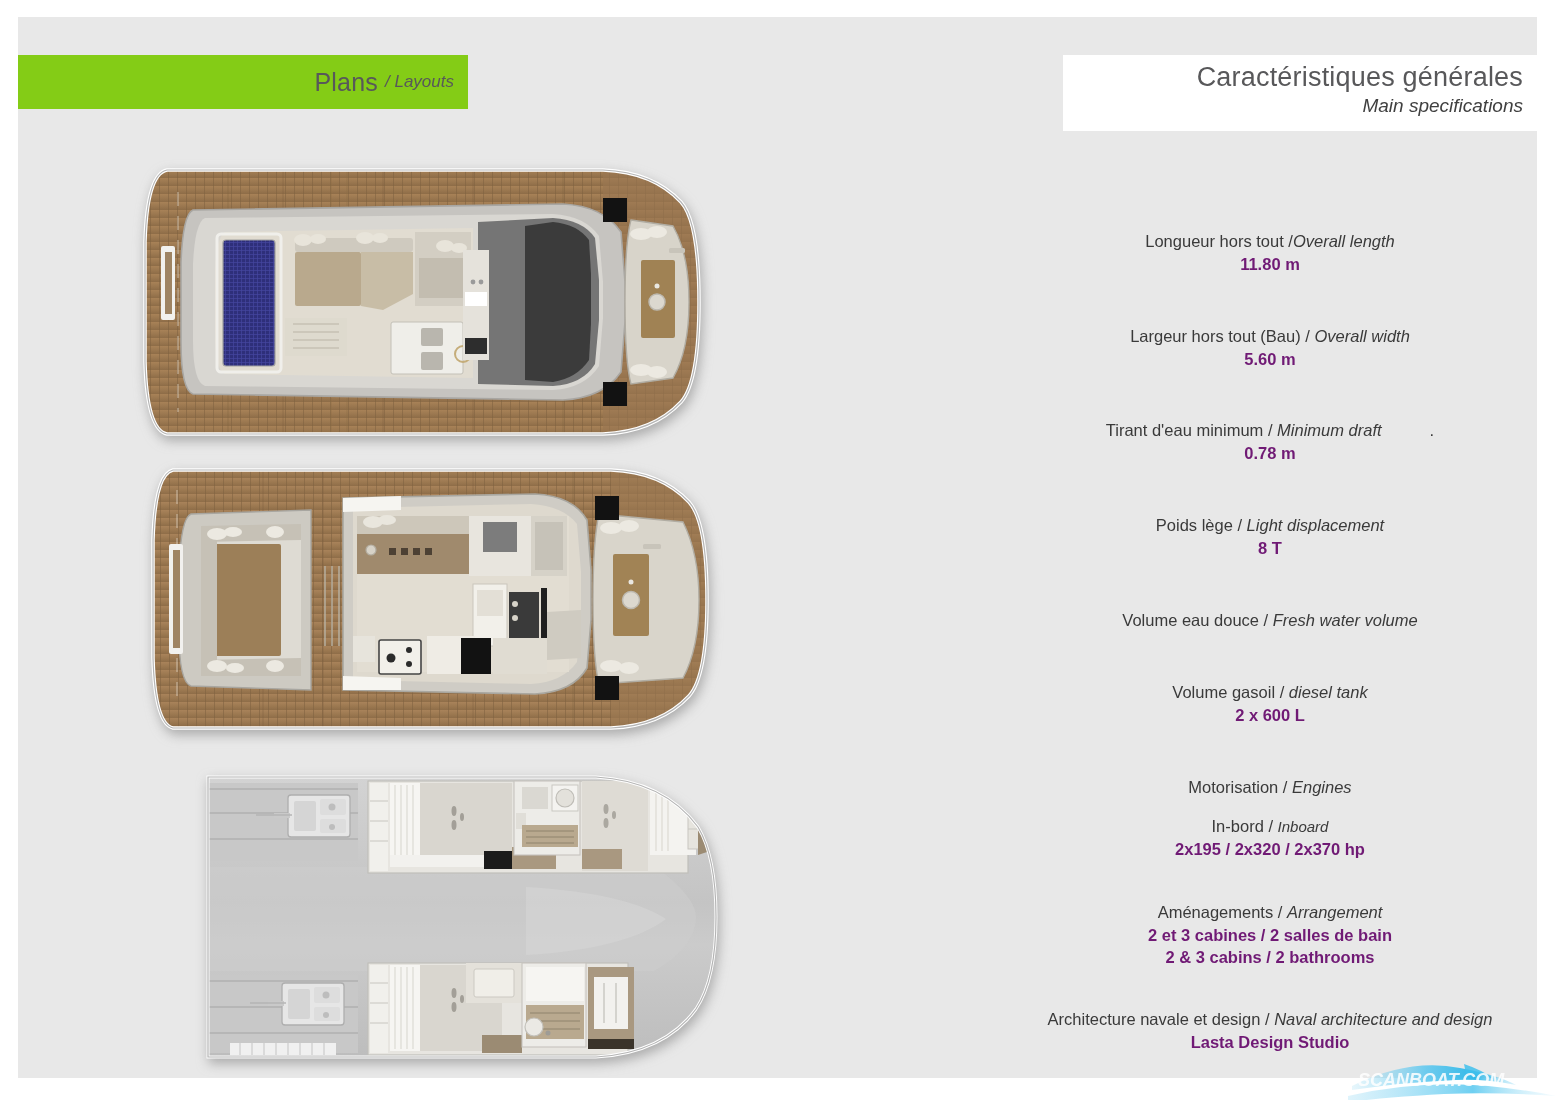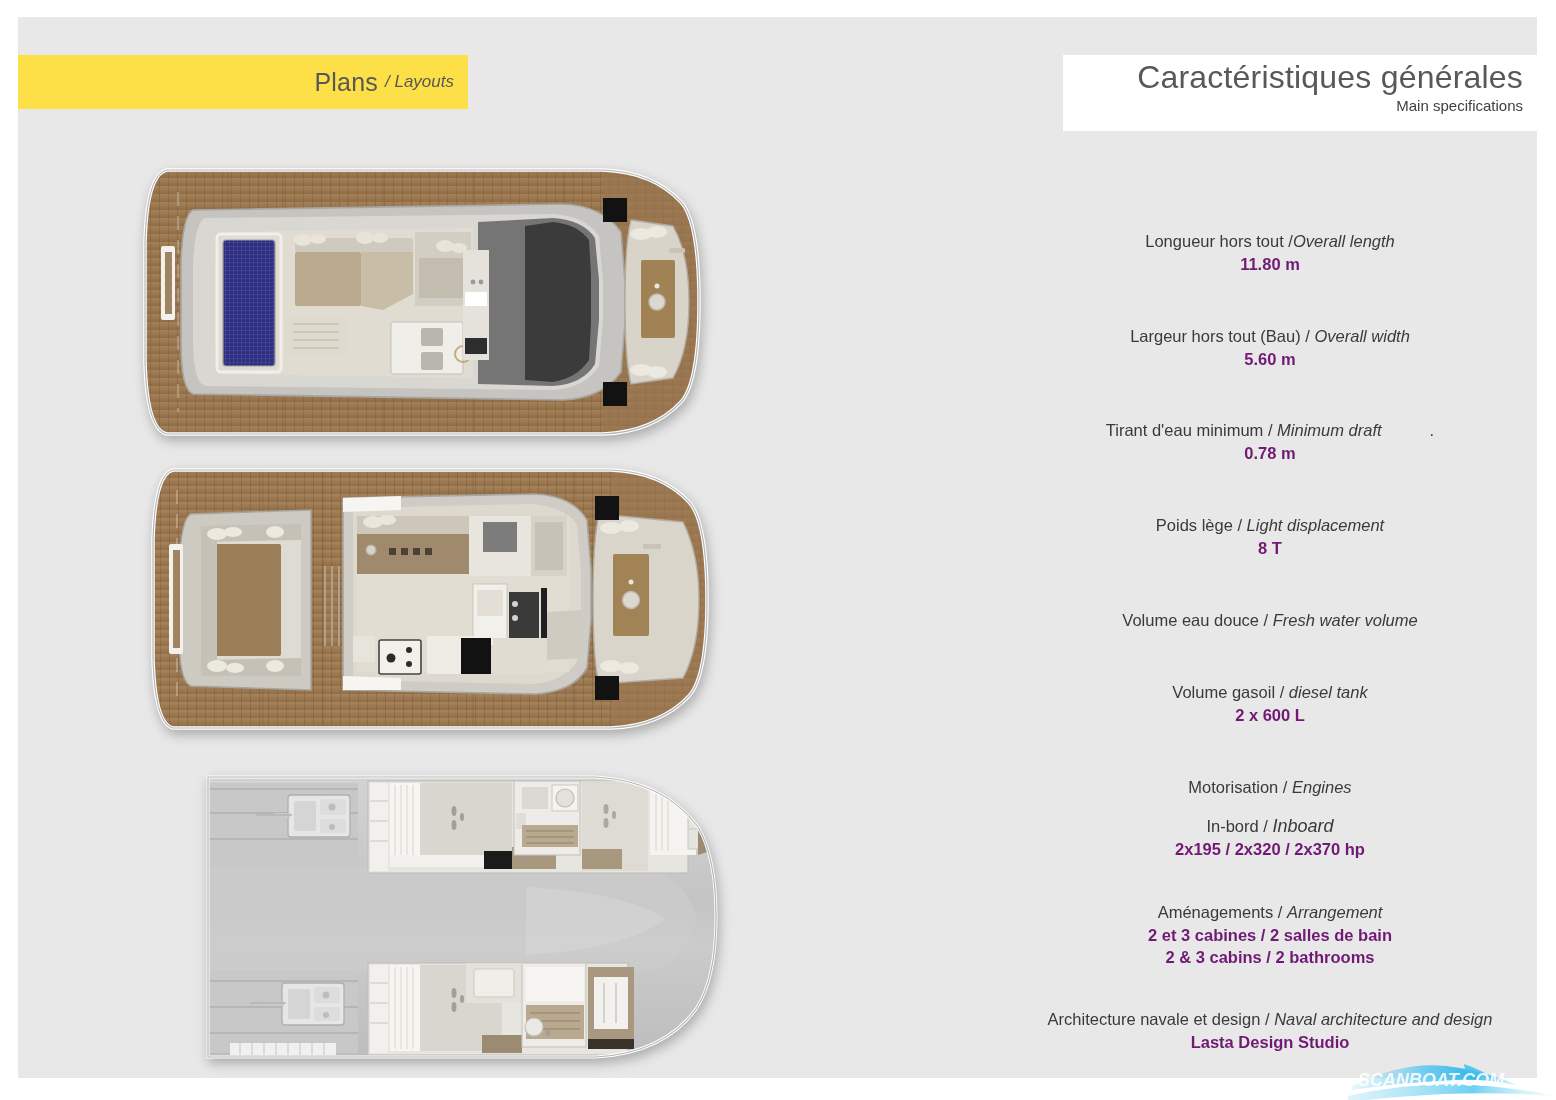--- a/index.html
+++ b/index.html
@@ -14,45 +14,45 @@
     position:absolute;
     left:18px; top:17px;
     width:1519px; height:1061px;
     background:#e8e8e8;
   }
 
   
   .hdr-left{
     position:absolute; left:0px; top:38px;
     width:450px; height:54px;
-    background:#fde047;
+    background:#84cc16;
     box-sizing:border-box;
     display:flex; align-items:center; justify-content:flex-end;
     padding-right:14px;
   }
   .hdr-left .t1{
     font-size:25px; color:#58585a; letter-spacing:.2px;
   }
   .hdr-left .t2{
     font-size:17px; color:#58585a; font-style:italic; margin-left:7px;
   }
 
   .hdr-right{
     position:absolute; left:1045px; top:38px;
     width:474px; height:76px;
     background:#ffffff;
     box-sizing:border-box;
     padding:6px 14px 0 0;
     text-align:right;
   }
   .hdr-right .t1{
-    font-size:32px; color:#58585a; line-height:32px; letter-spacing:.2px;
+    font-size:27px; color:#58585a; line-height:32px; letter-spacing:.2px;
   }
   .hdr-right .t2{
-    font-size:15px; color:#404040; line-height:26px;
+    font-size:19px; color:#404040; font-style:italic; line-height:26px;
   }
 
   
   .plans{
     position:absolute; left:0; top:0; width:700px; height:1061px;
   }
   .plan{
     position:absolute;
     filter:drop-shadow(2px 5px 6px rgba(120,120,120,.55));
   }
@@ -63,21 +63,21 @@
     position:absolute;
     left:985px; top:195px;
     width:534px;
     text-align:center;
   }
   .spec{ margin-bottom:0; }
   .spec-label{
     font-size:16.5px; color:#3a3a3a; line-height:23px; white-space:nowrap;margin-top:18px;
   }
   .spec-label .it{ font-style:italic; }
-  .spec-label .sm{ font-style:italic; font-size:18px; }
+  .spec-label .sm{ font-style:italic; font-size:15px; }
   .spec-value{
     font-size:16.5px; font-weight:bold; color:#701a75; line-height:22px;
   }
   .spec-dot{
     font-size:16.5px; color:#3a3a3a;
   }
 
   
   .watermark{
     position:absolute; left:1330px; top:1035px; width:208px; height:55px;

